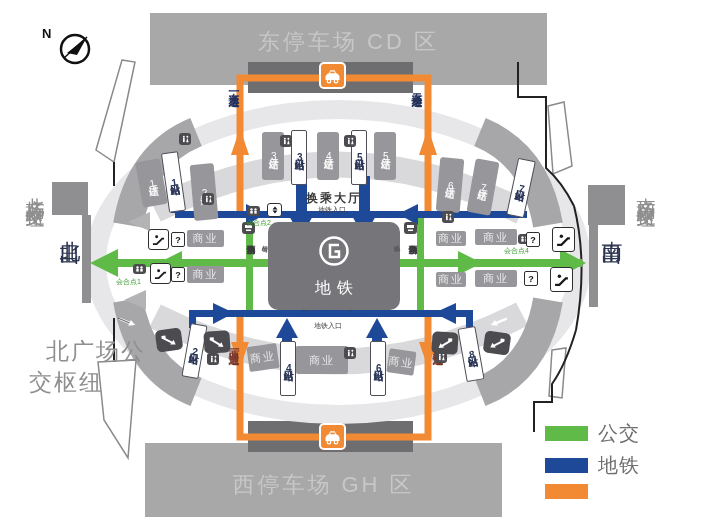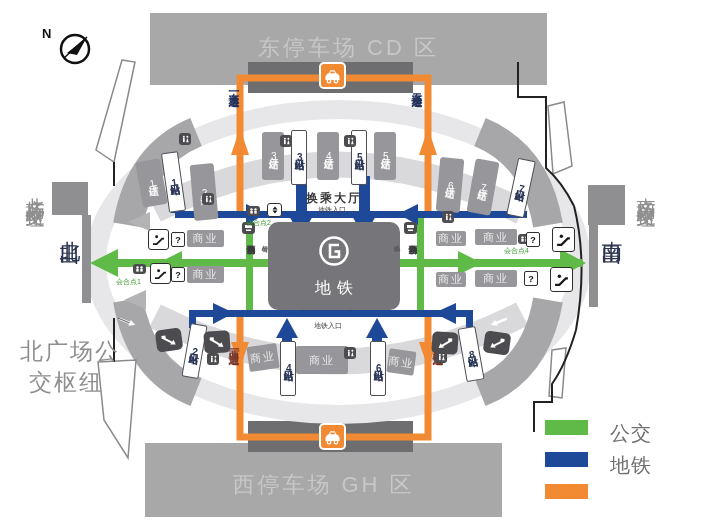--- a/index.html
+++ b/index.html
@@ -19,34 +19,34 @@
   .tinylabel{font-size:7px;color:#3c3c3c;white-space:nowrap;}
   .microlabel{font-size:6px;color:#5a5a5a;}
   .qicon{background:#fff;border:1px solid #2e2e2e;border-radius:2px;color:#111;font-weight:bold;font-size:9px;display:flex;align-items:center;justify-content:center;}
   .whitebox{background:#fff;border:1px solid #2e2e2e;border-radius:3px;display:flex;align-items:center;justify-content:center;}
   .darkicon{background:#4c4c50;border-radius:3px;display:flex;align-items:center;justify-content:center;}
   .metrobox{background:#76767a;border-radius:10px;display:flex;flex-direction:column;align-items:center;justify-content:center;gap:6px;}
   .metrolabel{color:#fff;font-size:16px;letter-spacing:6px;text-indent:6px;}
   .hubtext{color:#8f8f8f;font-size:19px;letter-spacing:2px;}
   .exittext{color:#2c3550;font-size:21px;letter-spacing:3px;}
   .caption{color:#8f8f8f;font-size:23px;letter-spacing:2px;}
-  .legendrow{position:absolute;display:flex;gap:12px;}
+  .legendrow{position:absolute;display:flex;align-items:center;}
   .legendrow .sw{width:43px;height:15px;margin-right:10px;}
   .legendrow .lb{font-size:20px;color:#6f6f6f;letter-spacing:1px;white-space:nowrap;}
   .transferhall{font-size:12px;color:#3a3a3a;letter-spacing:2px;text-align:center;font-weight:bold;}
   .ticket{font-size:9px;font-weight:bold;color:#3b3b3f;}
   .taxiicon{background:#f28a33;border-radius:5px;box-shadow:inset 0 0 0 2px #fff;display:flex;align-items:center;justify-content:center;}
   .compassN{font-size:13px;font-weight:bold;color:#111;}
 </style>
 </head>
 <body>
 
 <div id="stage">
 
-  <div class="abs banner" style="left:150px;top:13px;width:397px;height:72px;padding-top:20px;box-sizing:border-box;">
+  <div class="abs banner" style="left:150px;top:13px;width:397px;height:72px;padding-top:14px;box-sizing:border-box;">
     <span>东停车场 CD 区</span>
   </div>
   <div class="abs banner" style="left:145px;top:443px;width:357px;height:74px;padding-top:27px;box-sizing:border-box;">
     <span>西停车场 GH 区</span>
   </div>
   <div class="abs darkbar" style="left:248px;top:62px;width:165px;height:31px;"></div>
   <div class="abs darkbar" style="left:248px;top:421px;width:165px;height:31px;"></div>
 
   <svg class="layer" width="723" height="524">
     <ellipse cx="338" cy="262" rx="253" ry="162" fill="#e7e7ea"></ellipse>
@@ -394,21 +394,21 @@
       </svg></div>
   <div class="abs" style="left:490px;top:313px;width:19px;height:16px;transform:rotate(14deg);"><svg width="19" height="16" viewBox="0 0 19 16">
         <path d="M16,4 L5,12" stroke="#fff" stroke-width="2.5"></path>
         <polygon points="2,14 9,13 5,8" fill="#fff"></polygon>
       </svg></div>
 
   <div class="abs v hubtext" style="left:22px;top:182px;height:156px;">北广场公交枢纽</div>
   <div class="abs v exittext" style="left:56px;top:224px;height:82px;">北出口</div>
   <div class="abs v hubtext" style="left:633px;top:182px;height:156px;">南广场公交枢纽</div>
   <div class="abs v exittext" style="left:598px;top:224px;height:82px;">南出口</div>
-  <div class="abs caption" style="left:20px;top:336px;">北广场公</div>
+  <div class="abs caption" style="left:46px;top:336px;">北广场公</div>
   <div class="abs caption" style="left:29px;top:367px;">交枢纽</div>
 
   <div class="abs" style="left:40px;top:24px;width:58px;height:46px;">
     <span class="compassN abs" style="left:2px;top:2px;">N</span>
     <svg class="abs" style="left:14px;top:4px;" width="42" height="42" viewBox="0 0 42 42">
       <circle cx="21" cy="21" r="14" stroke="#111" stroke-width="2.5" fill="none"></circle>
       <polygon points="33,9 13,25 23,27" fill="#111"></polygon>
       <line x1="10" y1="30" x2="33" y2="9" stroke="#111" stroke-width="1.5"></line>
     </svg>
   </div>

